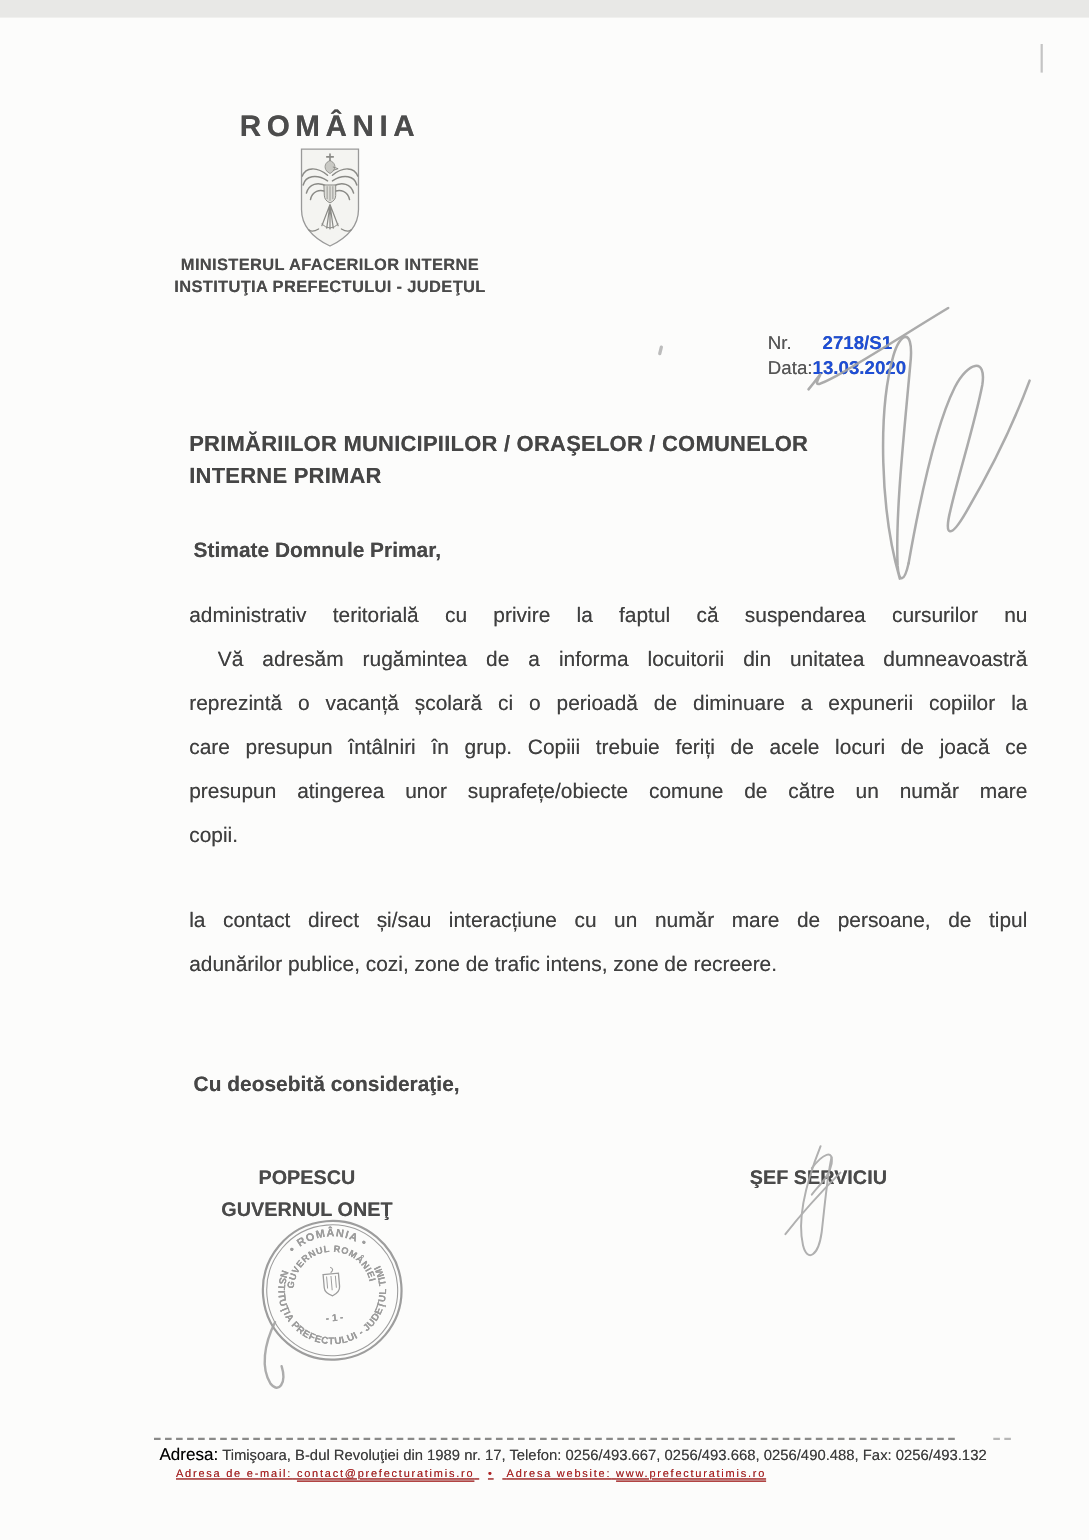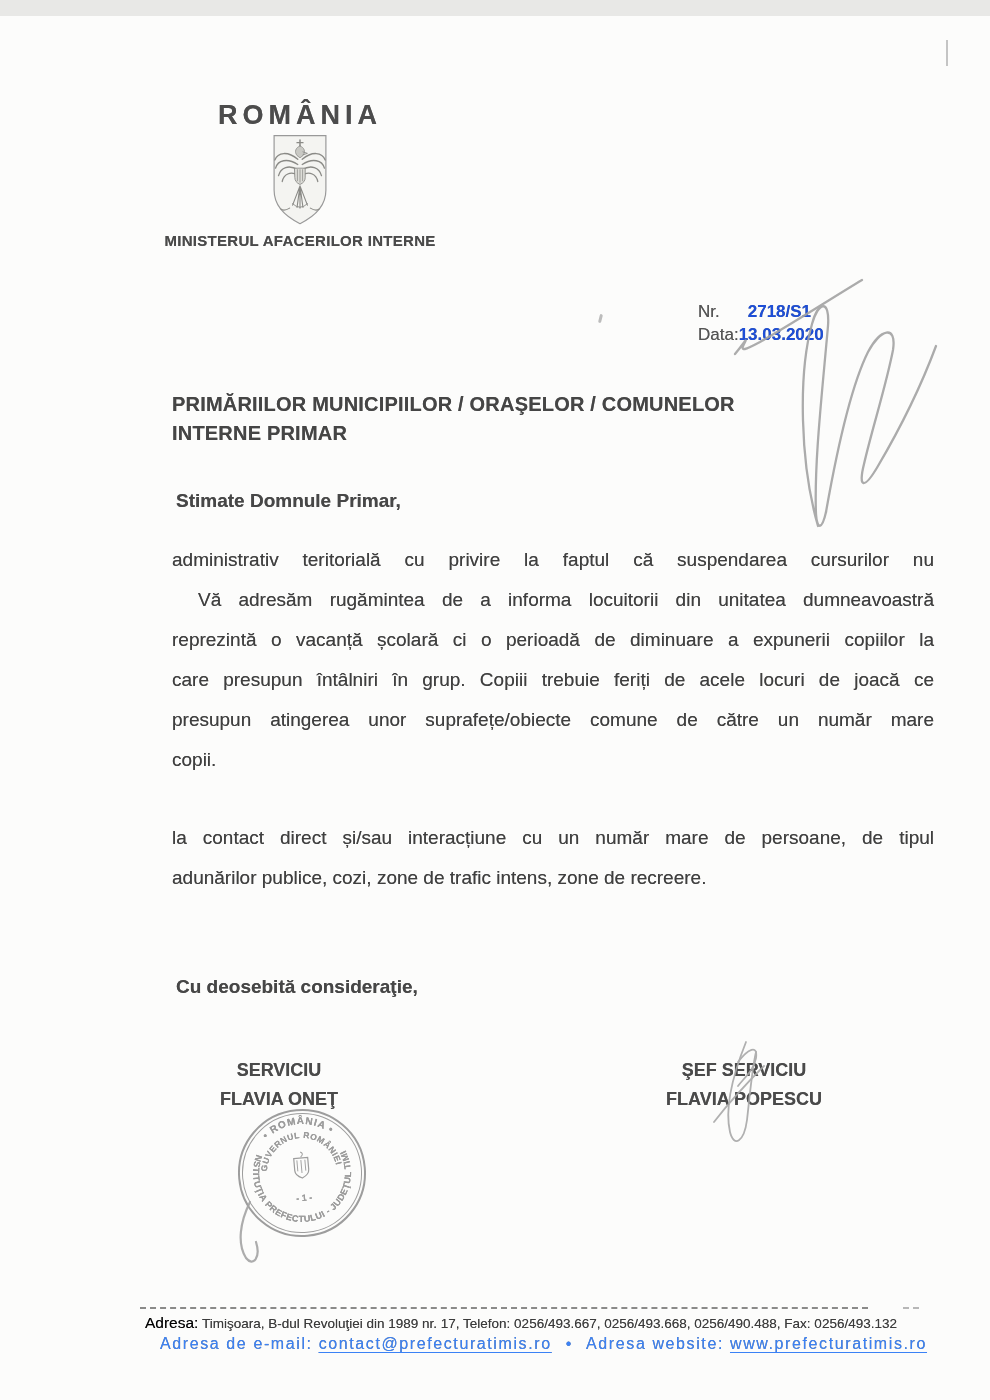--- a/index.html
+++ b/index.html
@@ -37,21 +37,21 @@
   .sig-small{position:absolute;left:690px;top:1018px;}
   .sig-hook{position:absolute;left:230px;top:1178px;}
   .stamp{position:absolute;left:227px;top:1082px;opacity:.85;}
   .stamp text{font-family:"Liberation Sans",sans-serif;fill:#8d8d8d;}
   
   .footer{position:absolute;left:0;top:1286px;width:990px;font-size:13.5px;color:#3c3c3c;}
   .sep{position:absolute;left:140px;top:5px;width:728px;border-top:2.5px dashed #5a5a5a;opacity:.7;}
   .sep2{position:absolute;left:903px;top:5px;width:16px;border-top:2.5px dashed #8a8a8a;opacity:.6;}
   .addr{position:absolute;left:145px;top:12px;white-space:nowrap;}
   .addr-label{font-size:15.5px;color:#000000;}
-  .mail{position:absolute;left:160px;top:33px;letter-spacing:1.6px;font-size:16px;white-space:nowrap;color:#3b82f6;}
+  .mail{position:absolute;left:160px;top:33px;letter-spacing:1.6px;font-size:10px;white-space:nowrap;color:#b91c1c;text-decoration:underline;}
   .link{text-decoration:underline;text-underline-offset:3px;cursor:pointer;}
   .bullet{margin:0 8px;}
   
   .corner-mark{position:absolute;left:946px;top:24px;width:2px;height:26px;background:#c4c4c4;}
   .speck{position:absolute;left:599px;top:298px;width:3px;height:9px;background:#bcbcbc;border-radius:2px;transform:rotate(14deg);}
 </style>
 </head>
 <body>
 
 <div class="page">
@@ -70,20 +70,21 @@
         <path d="M47,34 C34,23 20,24 16,35 M47,41 C33,32 20,35 17,46 M47,48 C35,41 24,45 21,56 M47,55 C37,50 28,54 26,64" stroke-width="1.8"></path>
         <path d="M53,34 C66,23 80,24 84,35 M53,41 C67,32 80,35 83,46 M53,48 C65,41 76,45 79,56 M53,55 C63,50 72,54 74,64" stroke-width="1.8"></path>
         <path d="M43,46 h14 v13 q0,6 -7,9 q-7,-3 -7,-9 z" fill="#ddddd8" stroke-width="1.2"></path>
         <path d="M46.5,48 v15 M50,48 v17 M53.5,48 v15" stroke-width="1"></path>
         <path d="M50,70 L40,96 M50,70 L46,99 M50,70 L50,100 M50,70 L54,99 M50,70 L60,96" stroke-width="1.5"></path>
         <path d="M40,94 Q50,104 60,94" stroke-width="1.2"></path>
         <path d="M36,100 q-8,5 -12,1 M64,100 q8,5 12,1" stroke-width="1.5"></path>
       </g>
     </svg>
     <div class="ministry">MINISTERUL AFACERILOR INTERNE</div>
+    <div class="ministry">INSTITUŢIA PREFECTULUI - JUDEŢUL</div>
   </div>
 
   <div class="ref">
     <div>
       <span>Nr.</span><span class="val nrval">2718/S1</span>
     </div>
     <div>
       <span>Data:</span><span class="val">13.03.2020</span>
     </div>
   </div>
@@ -113,26 +114,25 @@
   </div>
 
   <div class="para p2">
     <div class="line">la contact direct și/sau interacțiune cu un număr mare de persoane, de tipul</div>
     <div class="line last">adunărilor publice, cozi, zone de trafic intens, zone de recreere.</div>
   </div>
 
   <div class="closing">Cu deosebită consideraţie,</div>
 
   <div class="sigblock sigleft">
-    <div>SERVICIU</div>
-    <div>FLAVIA ONEŢ</div>
+    <div>POPESCU</div>
+    <div>GUVERNUL ONEŢ</div>
   </div>
   <div class="sigblock sigright">
     <div>ŞEF SERVICIU</div>
-    <div>FLAVIA POPESCU</div>
   </div>
 
   <svg class="stamp" width="150" height="150" viewBox="0 0 150 150">
     <defs>
       <path id="arcTop" d="M26,75 A49,49 0 0 1 124,75"></path>
       <path id="arcInner" d="M40,75 A35,35 0 0 1 110,75"></path>
       <path id="arcBottom" d="M30.6,54.3 A49,49 0 1 0 119.4,54.3"></path>
     </defs>
     <g transform="rotate(-5 75 75)">
       <circle cx="75" cy="75" r="63" fill="none" stroke="#8d8d8d" stroke-width="2"></circle>

